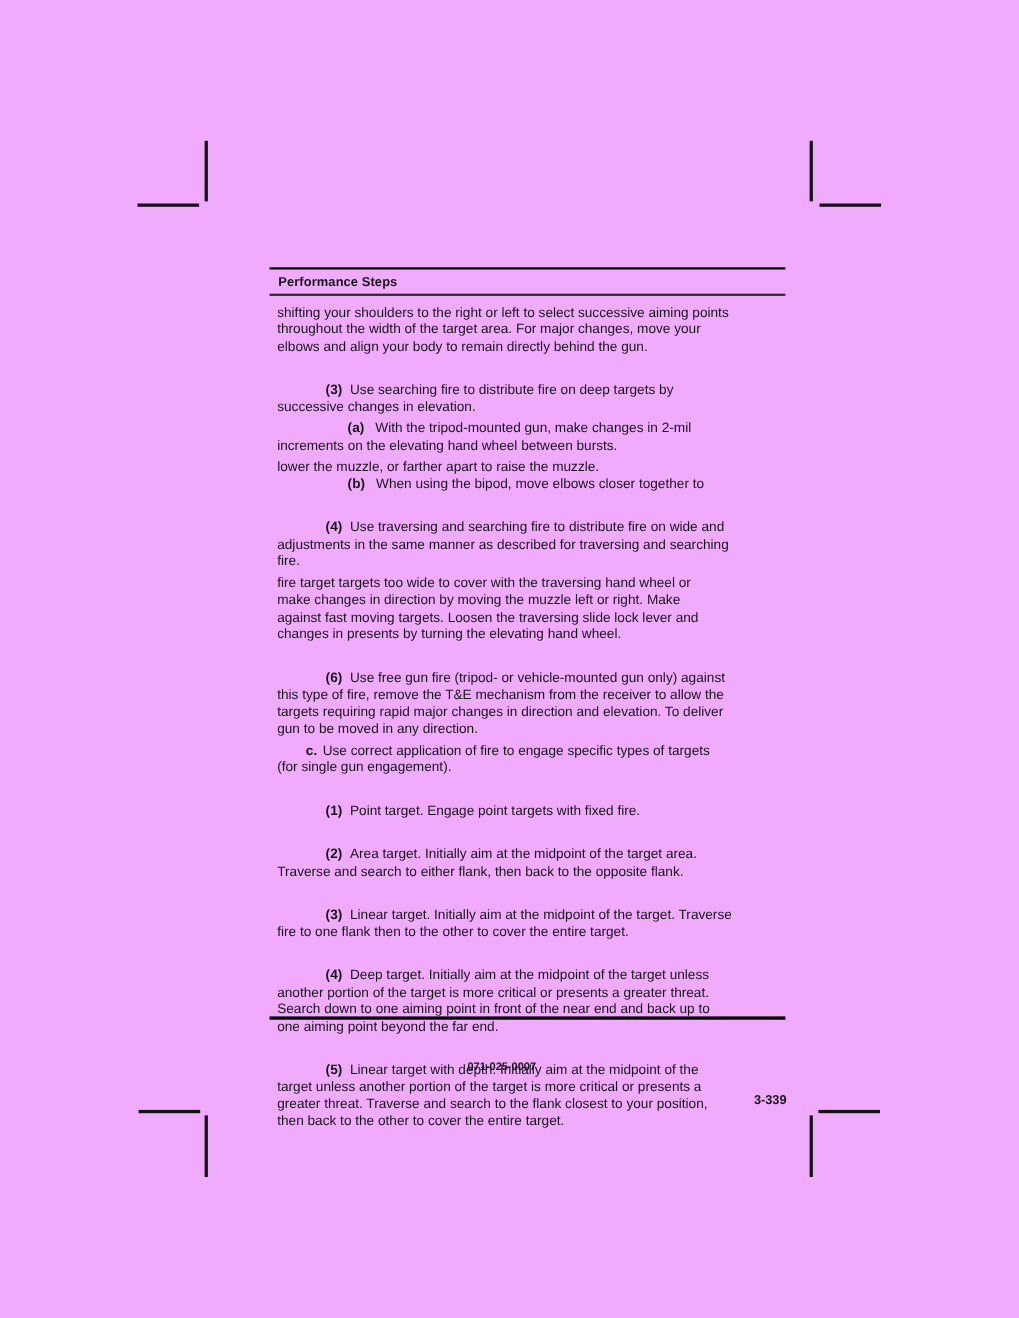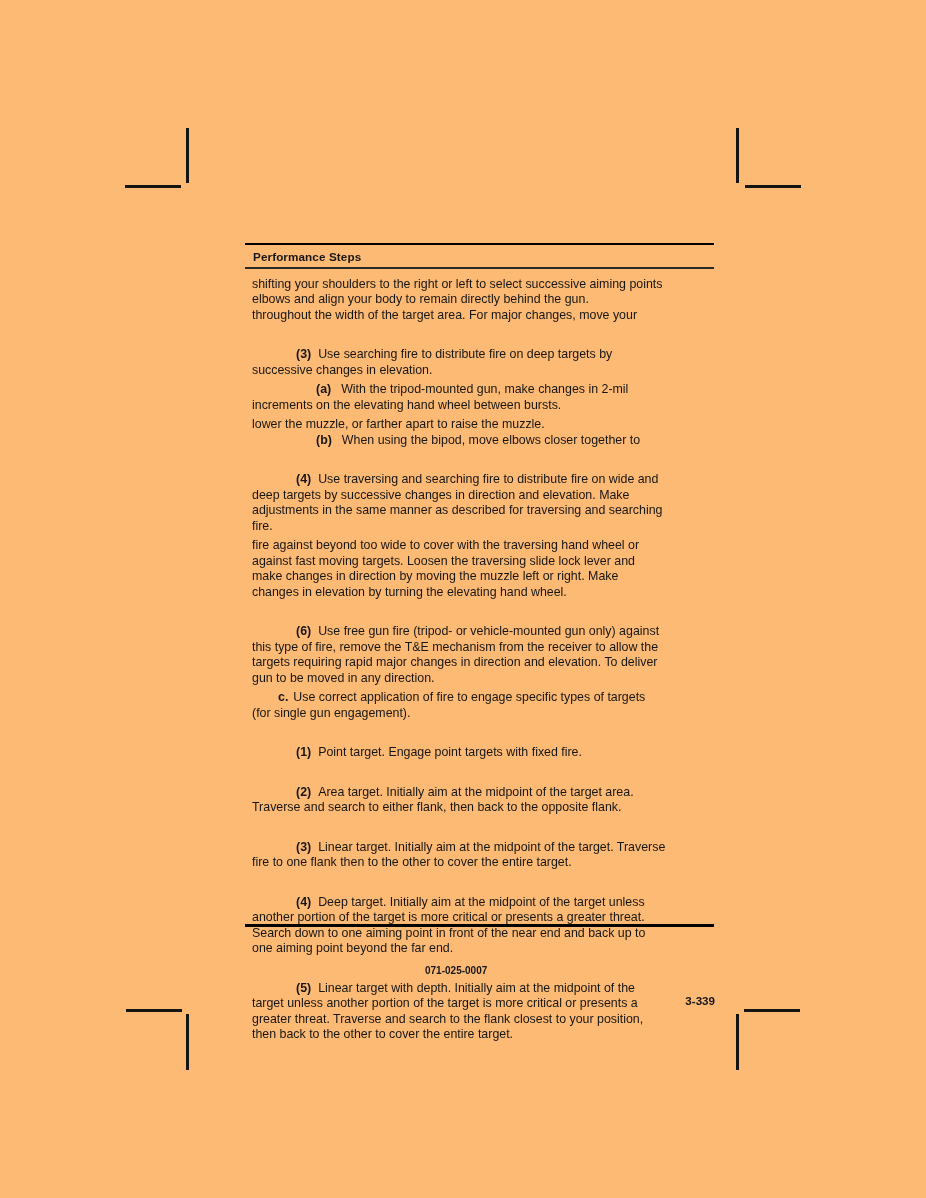--- a/index.html
+++ b/index.html
@@ -4,21 +4,21 @@
 <style>
   html, body {
     margin: 0;
     padding: 0;
     background: #ffffff;
   }
   .sheet {
     position: relative;
     width: 926px;
     height: 1198px;
-    background: #fdba74;
+    background: #f0abfc;
     font-family: "Liberation Sans", sans-serif;
     color: #161616;
     overflow: hidden;
   }
 
   
   .crop { position: absolute; background: #141414; }
   .crop.tl-v { left: 186px; top: 128px; width: 3px;  height: 55px; }
   .crop.tl-h { left: 125px; top: 185px; width: 56px; height: 3px;  }
   .crop.tr-v { left: 736px; top: 128px; width: 3px;  height: 55px; }
@@ -102,46 +102,45 @@
   <div class="crop br-v"></div>
 
   <div class="content">
     <div class="rule-thick"></div>
     <div class="header-title">Performance Steps</div>
     <div class="rule-thin"></div>
 
     <div class="body-text" id="paragraphs">
         <div class="para">
           <div class="line">shifting your shoulders to the right or left to select successive aiming points</div>
+          <div class="line">throughout the width of the target area. For major changes, move your</div>
           <div class="line">elbows and align your body to remain directly behind the gun.</div>
-          <div class="line">throughout the width of the target area. For major changes, move your</div>
         </div>
         <div class="para">
           <div class="line indent-l2"><span class="lbl">(3)</span><span>Use searching fire to distribute fire on deep targets by</span></div>
           <div class="line">successive changes in elevation.</div>
         </div>
         <div class="para">
           <div class="line indent-l3"><span class="lbl">(a)</span><span>With the tripod-mounted gun, make changes in 2-mil</span></div>
           <div class="line">increments on the elevating hand wheel between bursts.</div>
         </div>
         <div class="para">
           <div class="line">lower the muzzle, or farther apart to raise the muzzle.</div>
           <div class="line indent-l3"><span class="lbl">(b)</span><span>When using the bipod, move elbows closer together to</span></div>
         </div>
         <div class="para">
           <div class="line indent-l2"><span class="lbl">(4)</span><span>Use traversing and searching fire to distribute fire on wide and</span></div>
-          <div class="line">deep targets by successive changes in direction and elevation. Make</div>
           <div class="line">adjustments in the same manner as described for traversing and searching</div>
           <div class="line">fire.</div>
         </div>
         <div class="para">
-          <div class="line">fire against beyond too wide to cover with the traversing hand wheel or</div>
+          <div class="line">fire target targets too wide to cover with the traversing hand wheel or</div>
+          <div class="line">make changes in direction by moving the muzzle left or right. Make</div>
           <div class="line">against fast moving targets. Loosen the traversing slide lock lever and</div>
-          <div class="line">make changes in direction by moving the muzzle left or right. Make</div>
-          <div class="line">changes in elevation by turning the elevating hand wheel.</div>
+          <div class="line">changes in presents by turning the elevating hand wheel.</div>
         </div>
         <div class="para">
           <div class="line indent-l2"><span class="lbl">(6)</span><span>Use free gun fire (tripod- or vehicle-mounted gun only) against</span></div>
           <div class="line">this type of fire, remove the T&amp;E mechanism from the receiver to allow the</div>
           <div class="line">targets requiring rapid major changes in direction and elevation. To deliver</div>
           <div class="line">gun to be moved in any direction.</div>
         </div>
         <div class="para">
           <div class="line indent-l1"><span class="lbl">c.</span><span>Use correct application of fire to engage specific types of targets</span></div>
           <div class="line">(for single gun engagement).</div>

